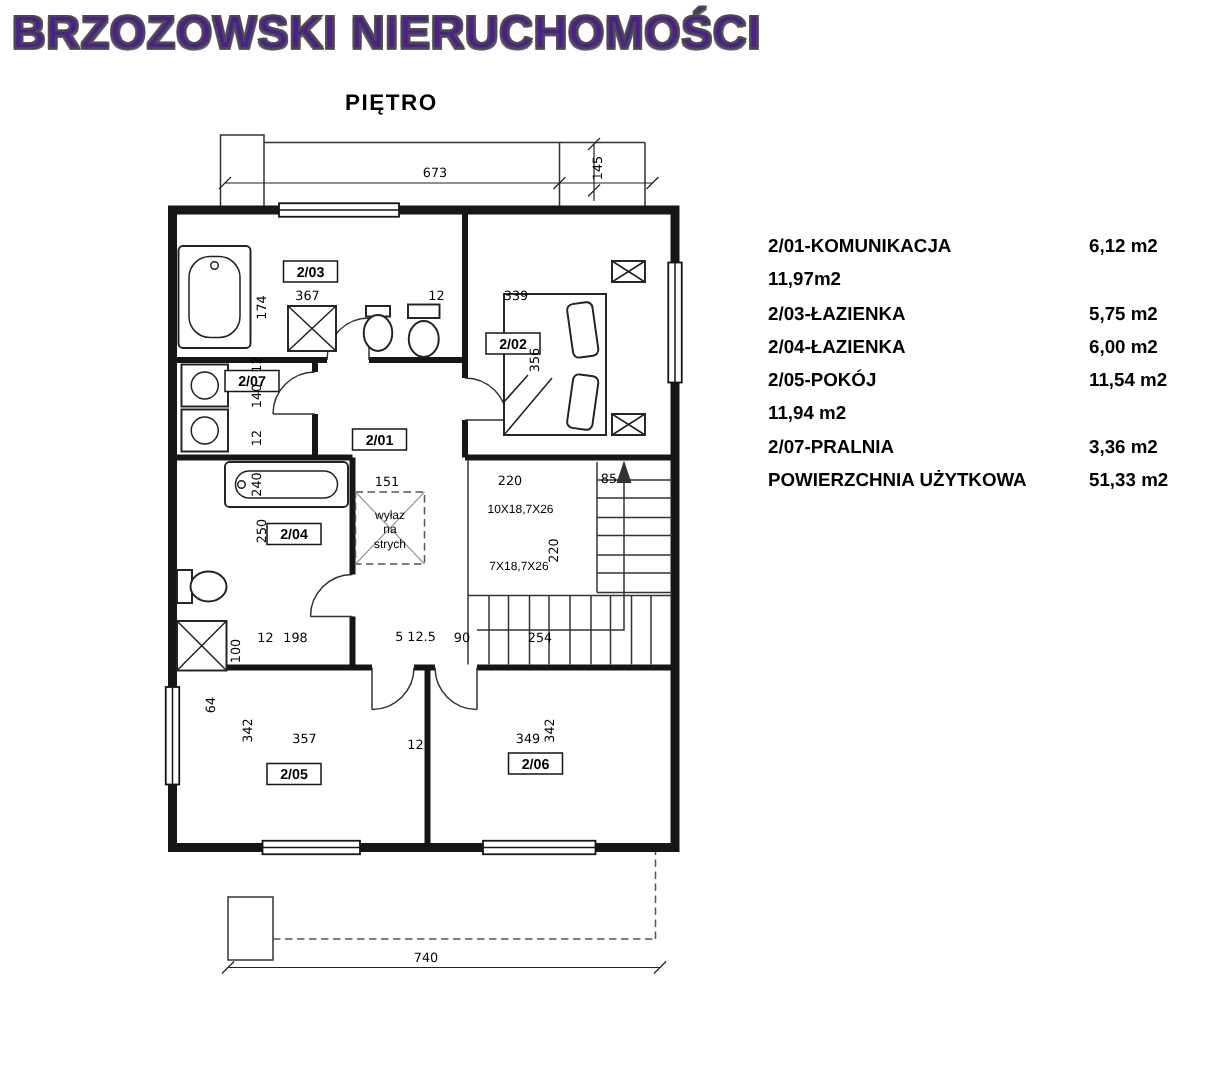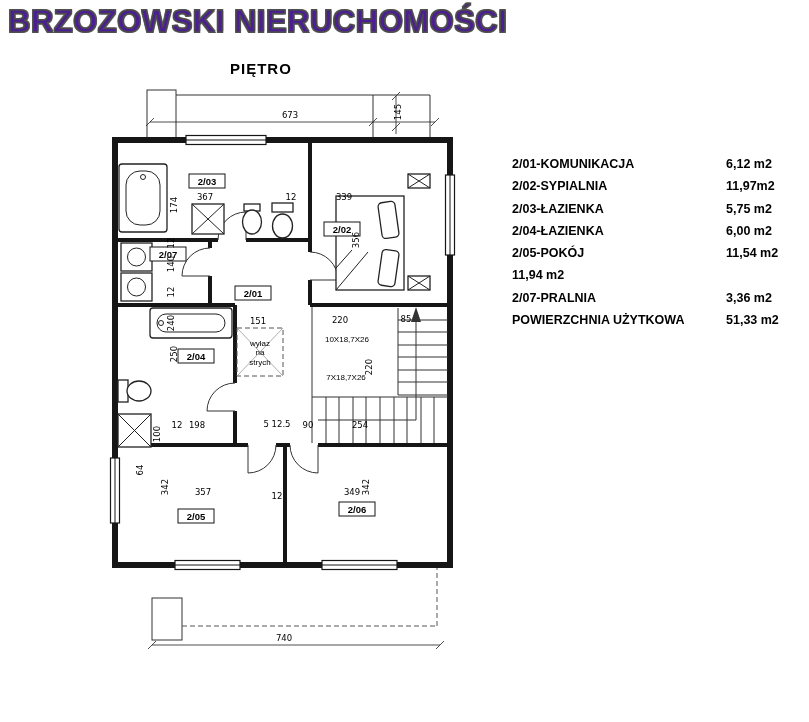--- a/index.html
+++ b/index.html
@@ -247,21 +247,20 @@
       <text class="dim" x="284" y="641">740</text>
     </g>
   </svg>
 
   <div class="legend">
     <div class="lrow">
       <span class="lname">2/01-KOMUNIKACJA</span>
       <span class="larea">6,12 m2</span>
     </div>
     <div class="lrow">
-      <span class="lname">2/02-SYPIALNIA</span>
       <span class="larea">11,97m2</span>
     </div>
     <div class="lrow">
       <span class="lname">2/03-ŁAZIENKA</span>
       <span class="larea">5,75 m2</span>
     </div>
     <div class="lrow">
       <span class="lname">2/04-ŁAZIENKA</span>
       <span class="larea">6,00 m2</span>
     </div>

